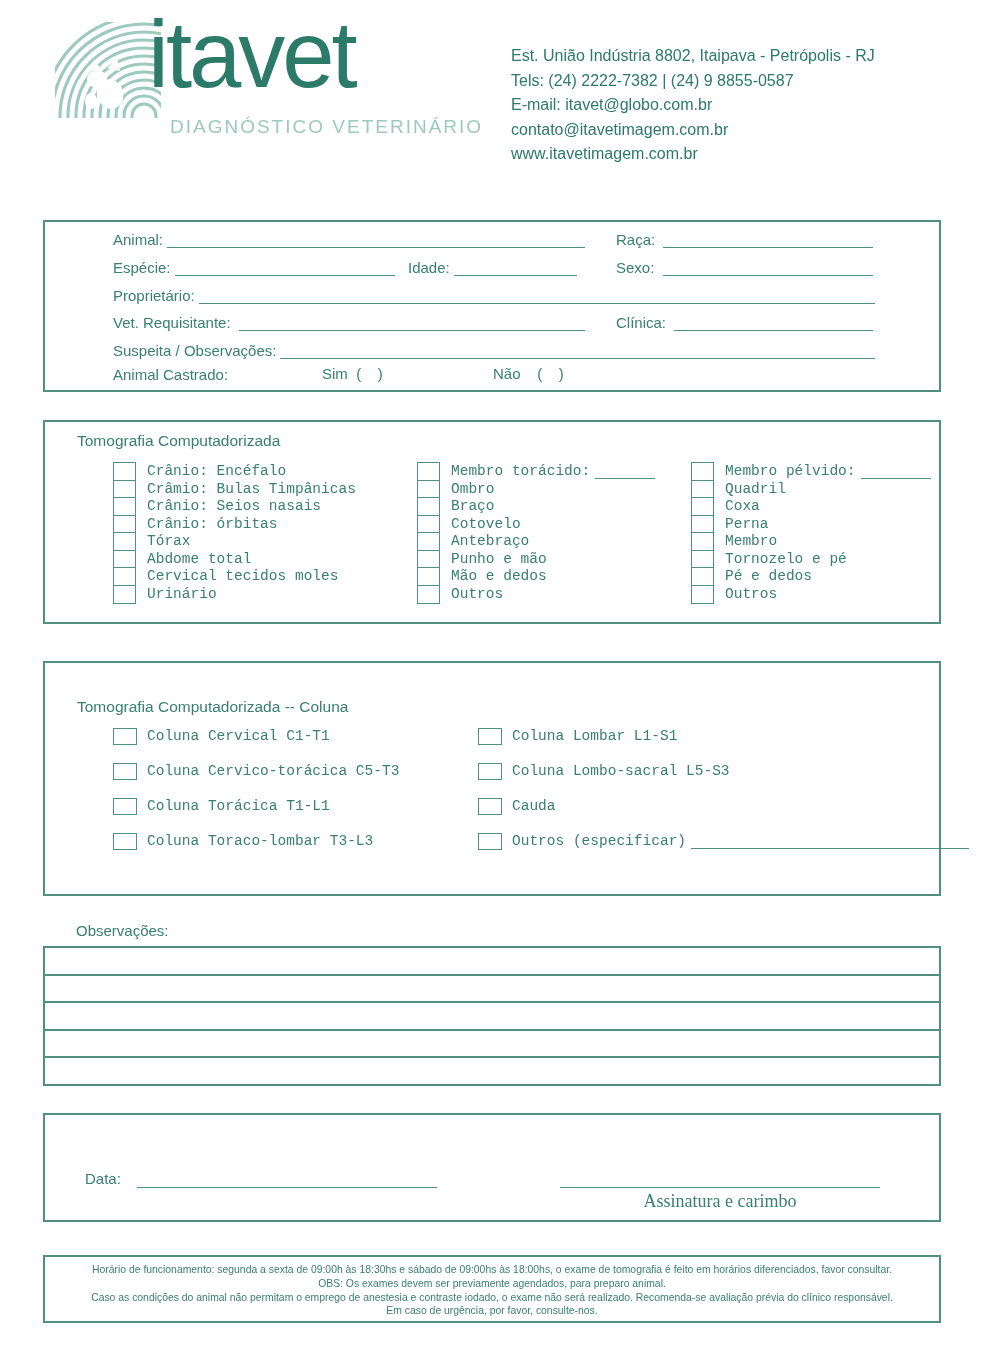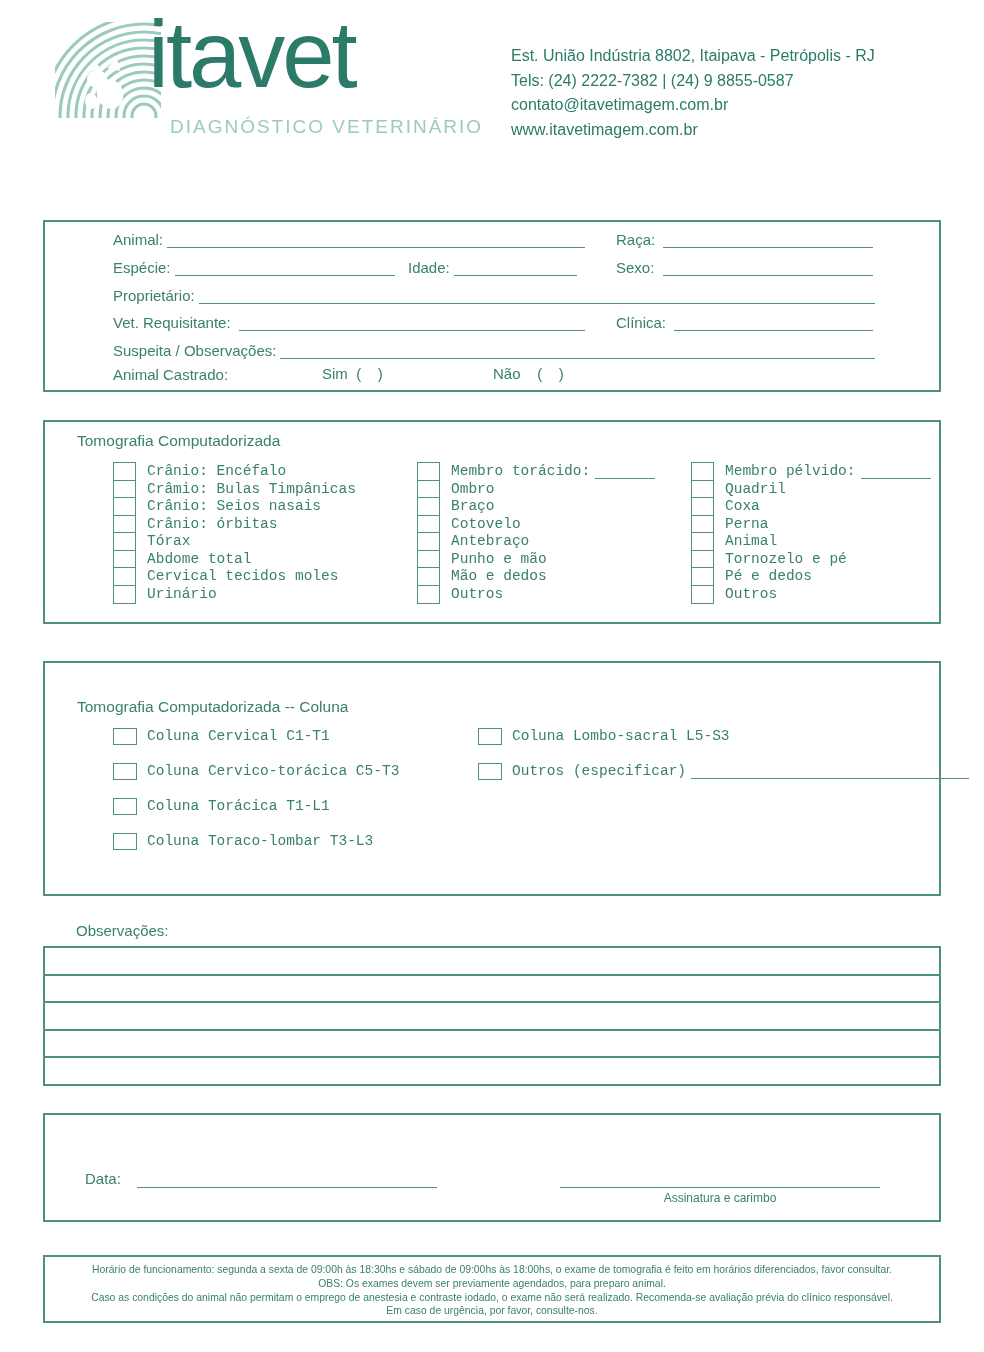--- a/index.html
+++ b/index.html
@@ -43,21 +43,21 @@
 
   .section-title{position:absolute;color:var(--ink);font-size:15.5px;}
 
   
   .obs-box{position:absolute;left:43px;top:946px;width:898px;height:140px;border:2px solid var(--border);display:flex;flex-direction:column;}
   .obs-row{flex:1;border-top:2px solid var(--border);}
   .obs-row:first-child{border-top:none;}
 
   
   .sig-line{position:absolute;border-bottom:1.5px solid var(--border);height:20px;}
-  .sig-caption{position:absolute;color:var(--ink);font-size:12px;text-align:center;}
+  .sig-caption{position:absolute;color:var(--ink);font-size:18px;text-align:center;font-family:Liberation Serif, serif;}
 
   
   .footer-box{position:absolute;left:43px;top:1255px;width:898px;height:68px;border:2px solid var(--border);padding-top:6px;}
   .footer-line{color:var(--ink);font-size:10.4px;line-height:13.8px;text-align:center;}
 </style>
 </head>
 <body>
 
 <div class="page">
 
@@ -84,20 +84,21 @@
       <ellipse cx="36" cy="79" rx="6" ry="8"></ellipse>
     </g>
   </svg>
 
   <div class="brand-name">itavet</div>
   <div class="brand-tagline">DIAGNÓSTICO VETERINÁRIO</div>
 
   <div class="contact">
     <div>Est. União Indústria 8802, Itaipava - Petrópolis - RJ</div>
     <div>Tels: (24) 2222-7382 | (24) 9 8855-0587</div>
+    <div>E-mail: itavet@globo.com.br</div>
     <div>contato@itavetimagem.com.br</div>
     <div>www.itavetimagem.com.br</div>
   </div>
 
   <div class="box" style="top:220px;height:172px;"></div>
 
   <div class="field" style="left:113px;top:228px;width:472px;">
     <span>Animal:</span>
     <span class="fline"></span>
   </div>
@@ -227,21 +228,21 @@
       <div class="ck-row">
         <span class="cbx"></span>
         <span class="ck-label">Coxa</span>
       </div>
       <div class="ck-row">
         <span class="cbx"></span>
         <span class="ck-label">Perna</span>
       </div>
       <div class="ck-row">
         <span class="cbx"></span>
-        <span class="ck-label">Animal</span>
+        <span class="ck-label">Membro</span>
       </div>
       <div class="ck-row">
         <span class="cbx"></span>
         <span class="ck-label">Tornozelo e pé</span>
       </div>
       <div class="ck-row">
         <span class="cbx"></span>
         <span class="ck-label">Pé e dedos</span>
       </div>
       <div class="ck-row">
@@ -267,21 +268,29 @@
         <span class="ck-label">Coluna Torácica T1-L1</span>
       </div>
       <div class="ck-row">
         <span class="cbx"></span>
         <span class="ck-label">Coluna Toraco-lombar T3-L3</span>
       </div>
     </div>
   <div class="ckcol spaced" style="left:478px;top:728px;">
       <div class="ck-row">
         <span class="cbx"></span>
+        <span class="ck-label">Coluna Lombar L1-S1</span>
+      </div>
+      <div class="ck-row">
+        <span class="cbx"></span>
         <span class="ck-label">Coluna Lombo-sacral L5-S3</span>
+      </div>
+      <div class="ck-row">
+        <span class="cbx"></span>
+        <span class="ck-label">Cauda</span>
       </div>
       <div class="ck-row">
         <span class="cbx"></span>
         <span class="ck-label">Outros (especificar)</span>
         <span class="mini-line" style="width: 278px;"></span>
       </div>
     </div>
 
   <div class="plain" style="left:76px;top:922px;text-align:center;">Observações:</div>
   <div class="obs-box">

